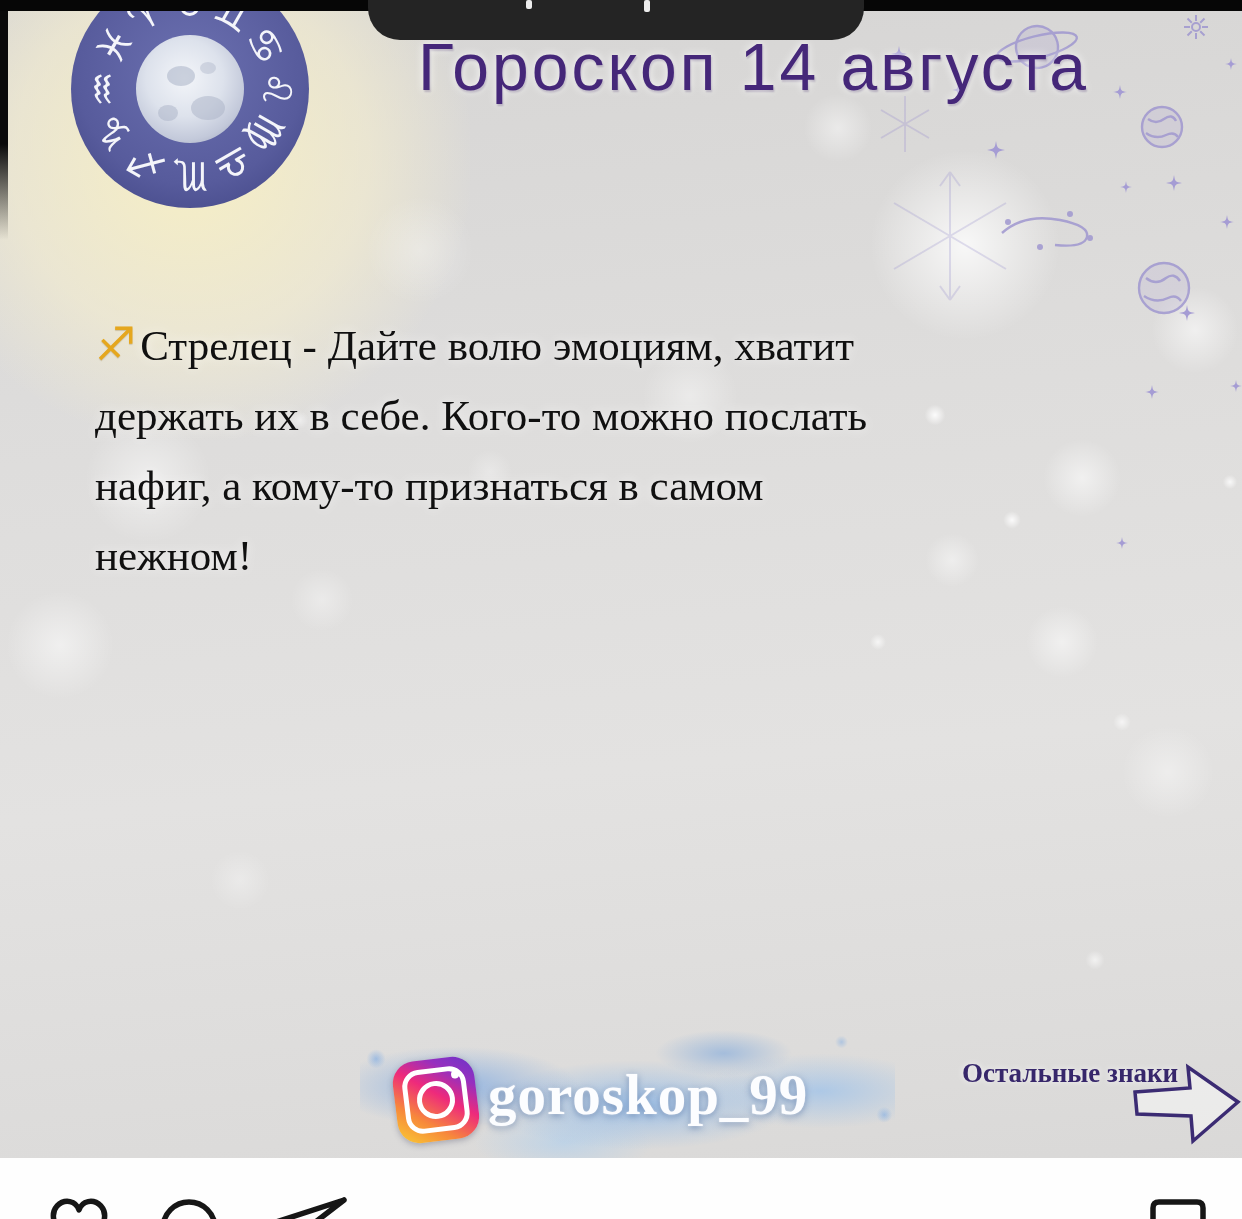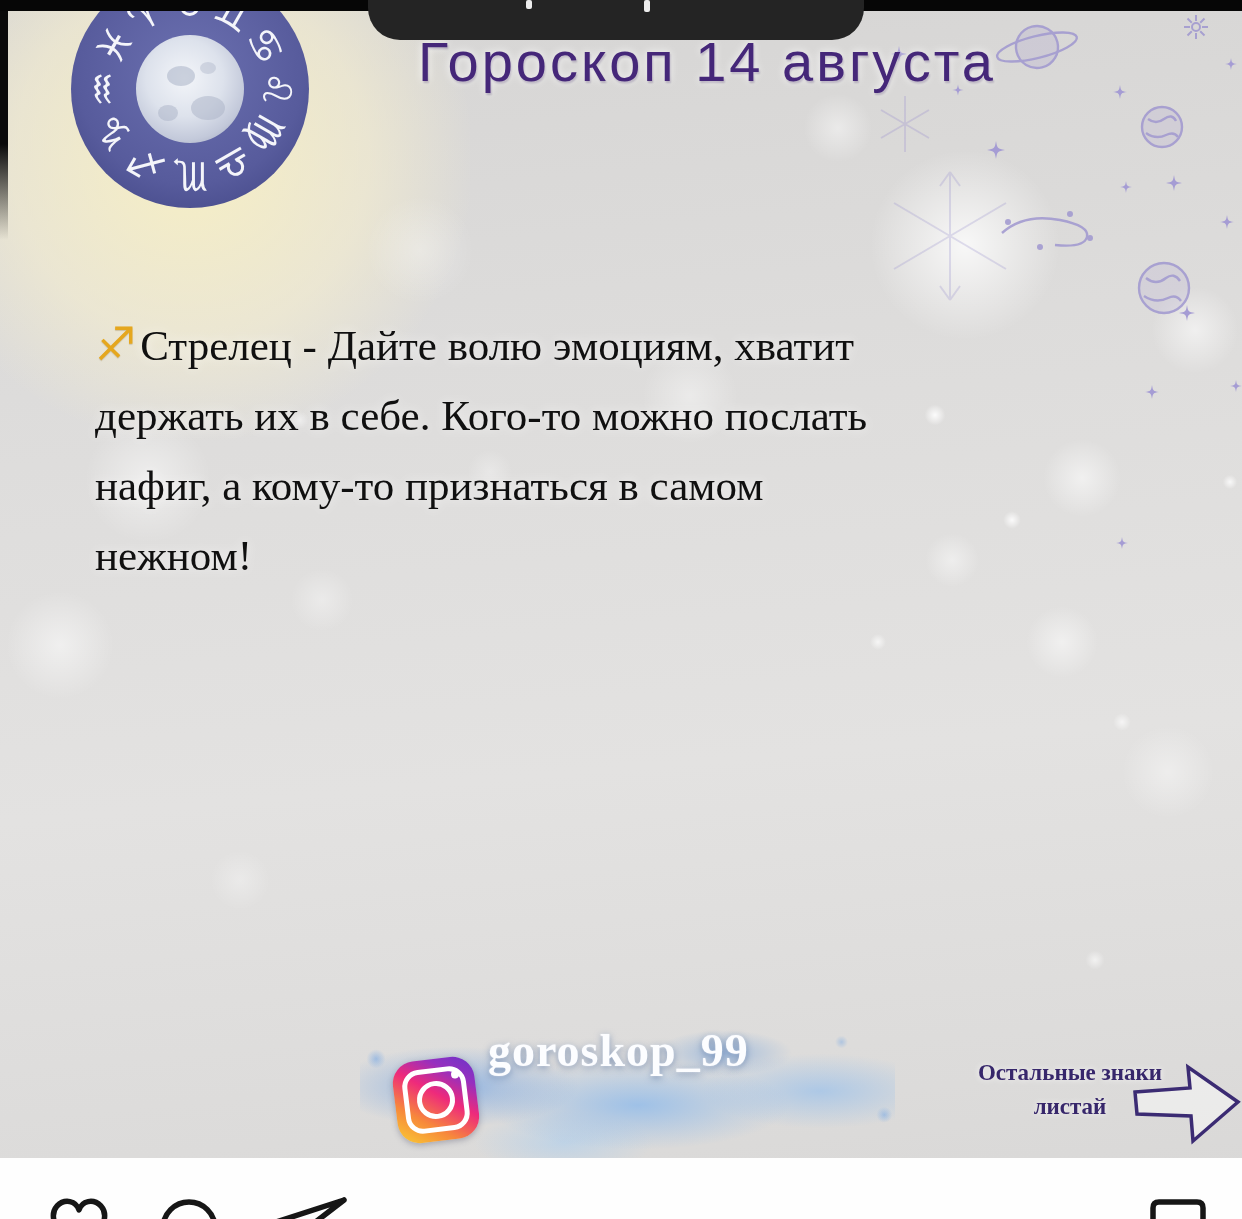--- a/index.html
+++ b/index.html
@@ -38,21 +38,21 @@
   .left-edge{position:absolute;left:0;top:0;width:8px;height:240px;background:linear-gradient(180deg,#0a0a0a 60%,rgba(10,10,10,0));z-index:29;}
   .toast{position:absolute;left:368px;top:0;width:496px;height:40px;background:#242424;border-radius:0 0 32px 32px;z-index:31;}
   .toast .frag{position:absolute;top:0;background:#ededed;border-radius:2px;}
   .toast .f1{left:158px;width:6px;height:9px;}
   .toast .f2{left:276px;width:6px;height:12px;}
   
   .wheel{position:absolute;left:56px;top:-42px;z-index:5;}
   .wheel text{font-family:"DejaVu Sans",sans-serif;fill:#f4f5fa;}
   
   .title{position:absolute;left:418px;top:30px;margin:0;z-index:6;font-family:"Liberation Sans",sans-serif;font-weight:400;
-    font-size:56px;line-height:1.15;letter-spacing:3px;color:#452779;
+    font-size:66px;line-height:1.15;letter-spacing:3px;color:#452779;
     text-shadow:0 0 8px rgba(255,255,255,.9),1px 2px 2px rgba(40,15,80,.28);}
   
   .entry{position:absolute;left:95px;width:1062px;color:#101010;font-size:43px;
     text-shadow:0 0 12px rgba(255,255,255,.7);z-index:6;}
   .entry .etext{white-space:pre-line;}
   .entry-1{top:273px;line-height:70px;margin-top:36px;}
   .entry-2{top:624px;line-height:76px;}
   .zsym{font-family:"DejaVu Sans",sans-serif;color:#e5a71e;font-size:46px;margin-right:4px;
     text-shadow:0 1px 1px rgba(120,80,0,.25);}
   
@@ -65,25 +65,25 @@
     radial-gradient(circle 12px at 3% 22%,rgba(120,168,228,.6) 0%,rgba(120,168,228,0) 80%),
     radial-gradient(circle 10px at 98% 62%,rgba(120,168,228,.55) 0%,rgba(120,168,228,0) 80%),
     radial-gradient(circle 8px at 90% 10%,rgba(120,168,228,.45) 0%,rgba(120,168,228,0) 80%);}
   .ig-logo{position:absolute;left:395px;top:1059px;width:82px;height:82px;border-radius:22px;z-index:8;
     transform:rotate(-7deg);
     background:linear-gradient(35deg,#f9ce34 0%,#f7893b 28%,#ee2a7b 55%,#962fbf 78%,#6a35c9 100%);
     box-shadow:0 2px 6px rgba(60,60,90,.35);}
   .ig-logo .frame{position:absolute;inset:9px;border:5px solid #fff;border-radius:17px;}
   .ig-logo .lens{position:absolute;left:50%;top:50%;width:28px;height:28px;margin:-19px 0 0 -19px;border:5px solid #fff;border-radius:50%;}
   .ig-logo .dot{position:absolute;right:15px;top:14px;width:8px;height:8px;background:#fff;border-radius:50%;}
-  .handle-text{position:absolute;left:488px;top:1024px;z-index:8;font-size:46px;font-weight:600;letter-spacing:1px;color:#fcfdff;
+  .handle-text{position:absolute;left:488px;top:1062px;z-index:8;font-size:57px;font-weight:600;letter-spacing:1px;color:#fcfdff;
     text-shadow:0 2px 7px rgba(80,110,160,.65),0 0 2px rgba(255,255,255,.8);}
   
   .swipe-note{position:absolute;left:952px;top:1056px;width:236px;z-index:7;text-align:center;
-    color:#37276b;font-size:23px;font-weight:600;line-height:34px;text-shadow:0 0 6px rgba(255,255,255,.8);}
+    color:#37276b;font-size:27px;font-weight:600;line-height:34px;text-shadow:0 0 6px rgba(255,255,255,.8);}
   .swipe-arrow{position:absolute;left:1132px;top:1062px;z-index:7;}
   
   .action-bar{position:absolute;left:0;top:1158px;width:1242px;height:61px;background:#fefefe;z-index:20;}
   .action-bar svg{position:absolute;}
   .icon-stroke{stroke:#161616;stroke-width:5.5;fill:none;stroke-linecap:round;stroke-linejoin:round;}
 </style>
 </head>
 <body>
 
 <div class="canvas">
@@ -196,21 +196,20 @@
   <div class="watercolor"></div>
   <div class="ig-logo">
     <span class="frame"></span>
     <span class="lens"></span>
     <span class="dot"></span>
   </div>
   <div class="handle-text">goroskop_99</div>
 
   <div class="swipe-note">
     <div>Остальные знаки</div>
-    <div>листай</div>
   </div>
   <svg class="swipe-arrow" width="110" height="84" viewBox="0 0 110 84">
     <path d="M3,30 L58,26 L56,5 L106,40 L61,79 L59,54 L5,52 Z" fill="rgba(255,255,255,0.45)" stroke="#3b2b73" stroke-width="3.5" stroke-linejoin="miter"></path>
   </svg>
 
   <div class="action-bar">
     <svg style="left:46px;top:38px;" width="66" height="60" viewBox="0 0 66 60">
       <path class="icon-stroke" d="M33,54 C8,38 3,19 11,10 C19,2 30,5 33,14 C36,5 47,2 55,10 C63,19 58,38 33,54 Z"></path>
     </svg>
     <svg style="left:158px;top:40px;" width="62" height="60" viewBox="0 0 62 60">

